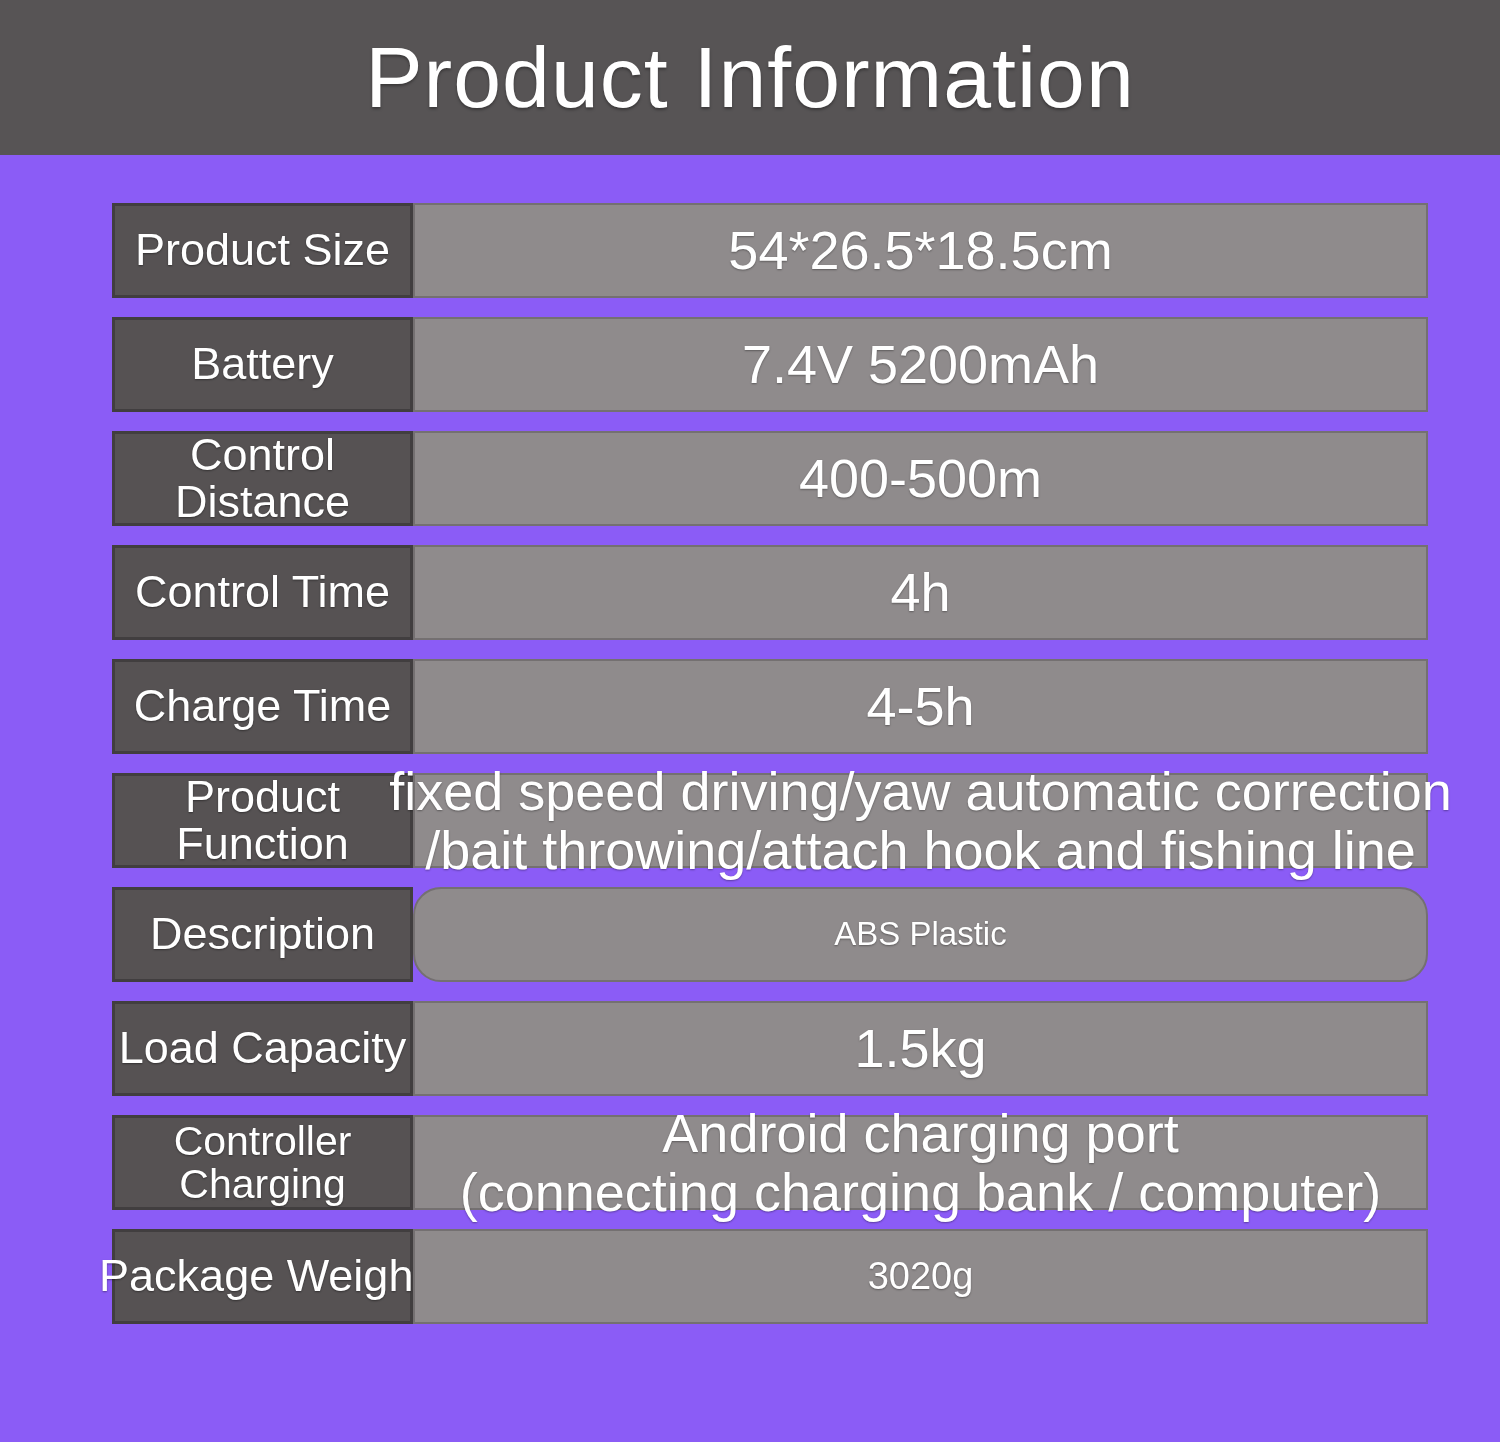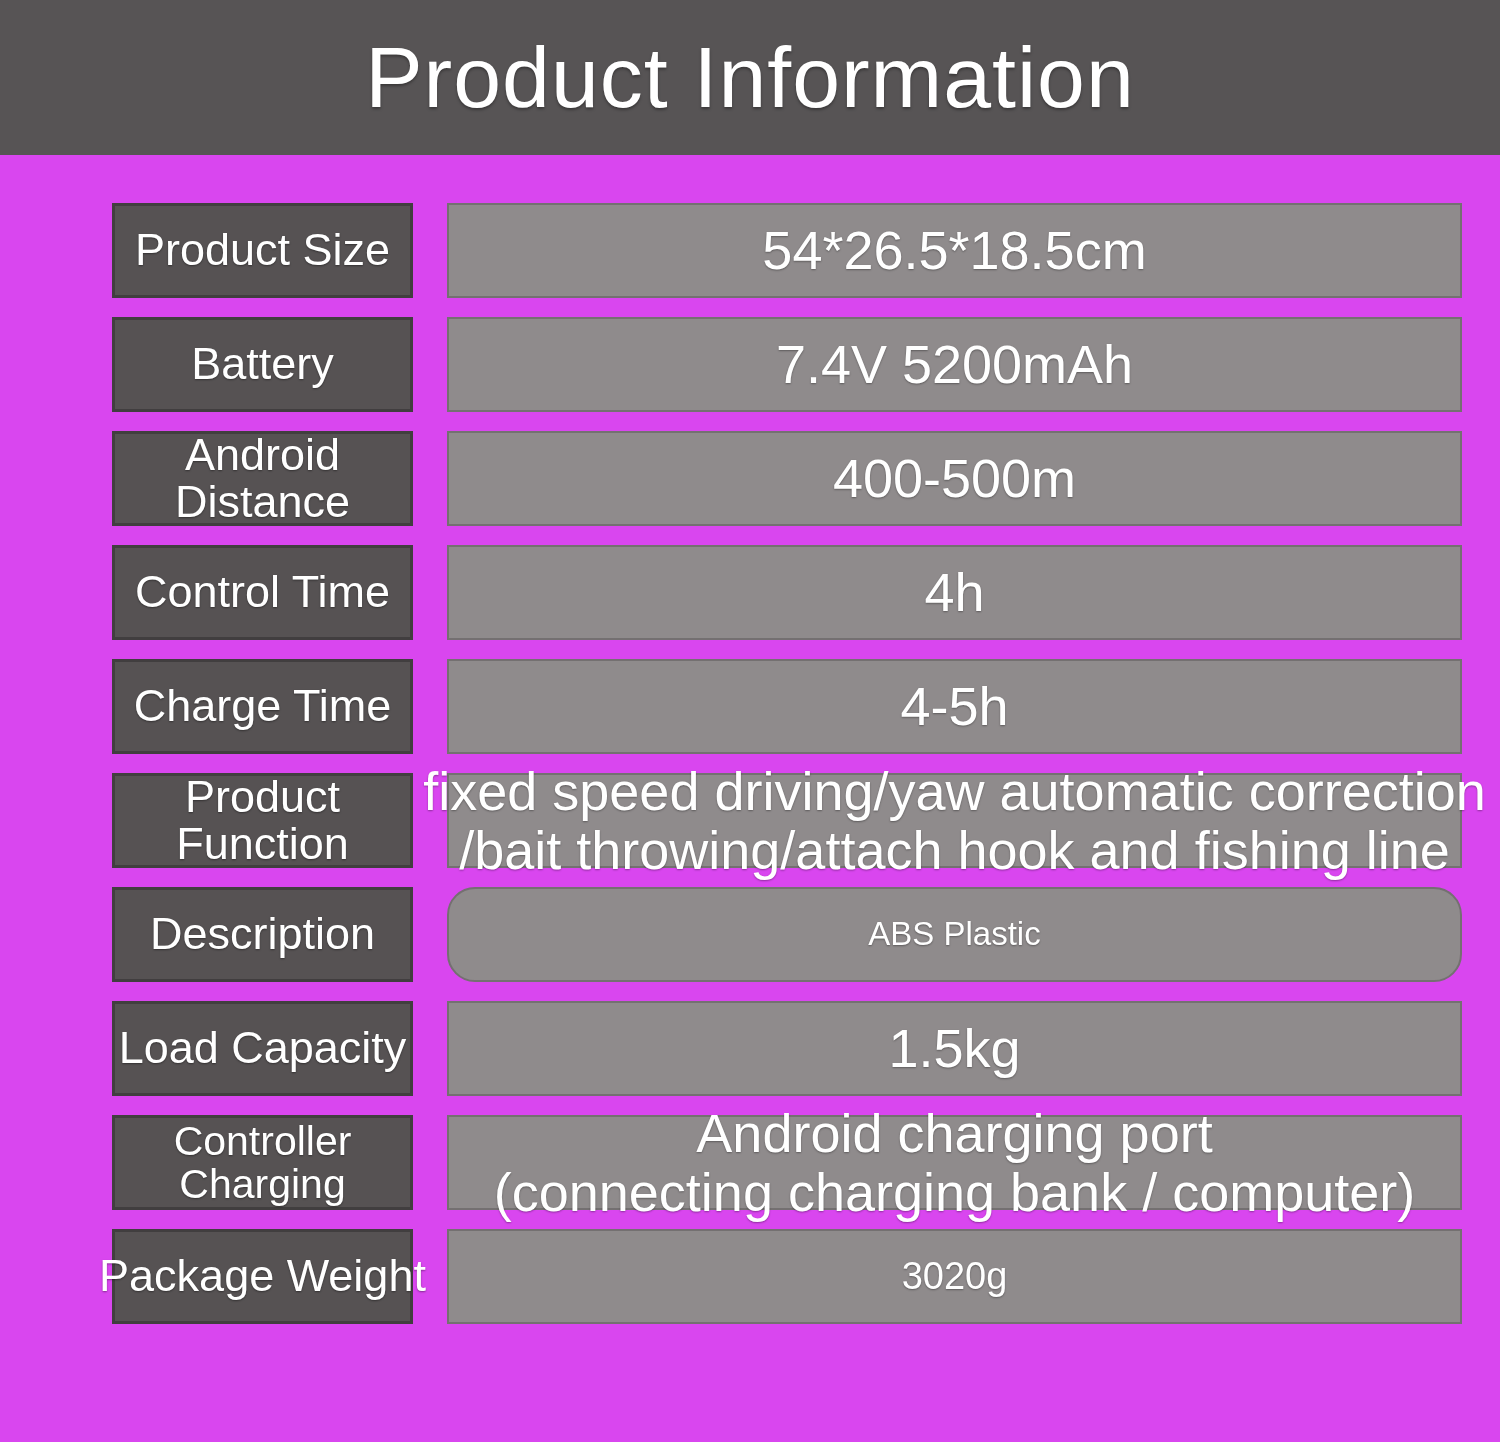--- a/index.html
+++ b/index.html
@@ -5,21 +5,21 @@
   html, body {
     margin: 0;
     padding: 0;
     background: #ffffff;
     font-family: "Liberation Sans", sans-serif;
   }
   .canvas {
     position: relative;
     width: 1500px;
     height: 1442px;
-    background: #d946ef;
+    background: #8b5cf6;
     overflow: hidden;
   }
   .header {
     width: 100%;
     height: 155px;
     background: var(--header-bg, #575455);
     display: flex;
     align-items: center;
     justify-content: center;
   }
@@ -52,21 +52,21 @@
     justify-content: center;
     text-align: center;
     font-size: 45px;
     line-height: 1.04;
     text-shadow: 0 1px 2px rgba(0,0,0,0.4);
   }
   .value-box {
     box-sizing: border-box;
     width: 1015px;
     height: 95px;
-    margin-left: 34px;
+    margin-left: 0;
     background: var(--value-bg, #8F8B8C);
     border: 2px solid #747071;
     color: #ffffff;
     display: flex;
     flex-direction: column;
     align-items: center;
     justify-content: center;
     text-align: center;
     font-size: 54px;
     line-height: 1.08;
@@ -109,21 +109,21 @@
 
       </div>
       <div class="value-box">
         <span class="line">7.4V 5200mAh</span>
 
       </div>
     </div>
 
     <div class="row">
       <div class="label-box">
-        <span class="line">Android</span>
+        <span class="line">Control</span>
         <span class="line">Distance</span>
       </div>
       <div class="value-box">
         <span class="line">400-500m</span>
 
       </div>
     </div>
 
 
     <div class="row">

